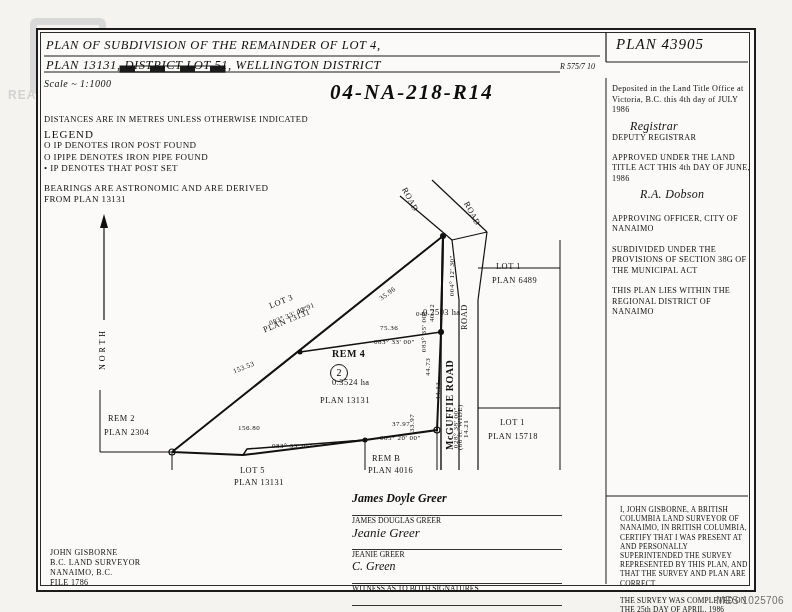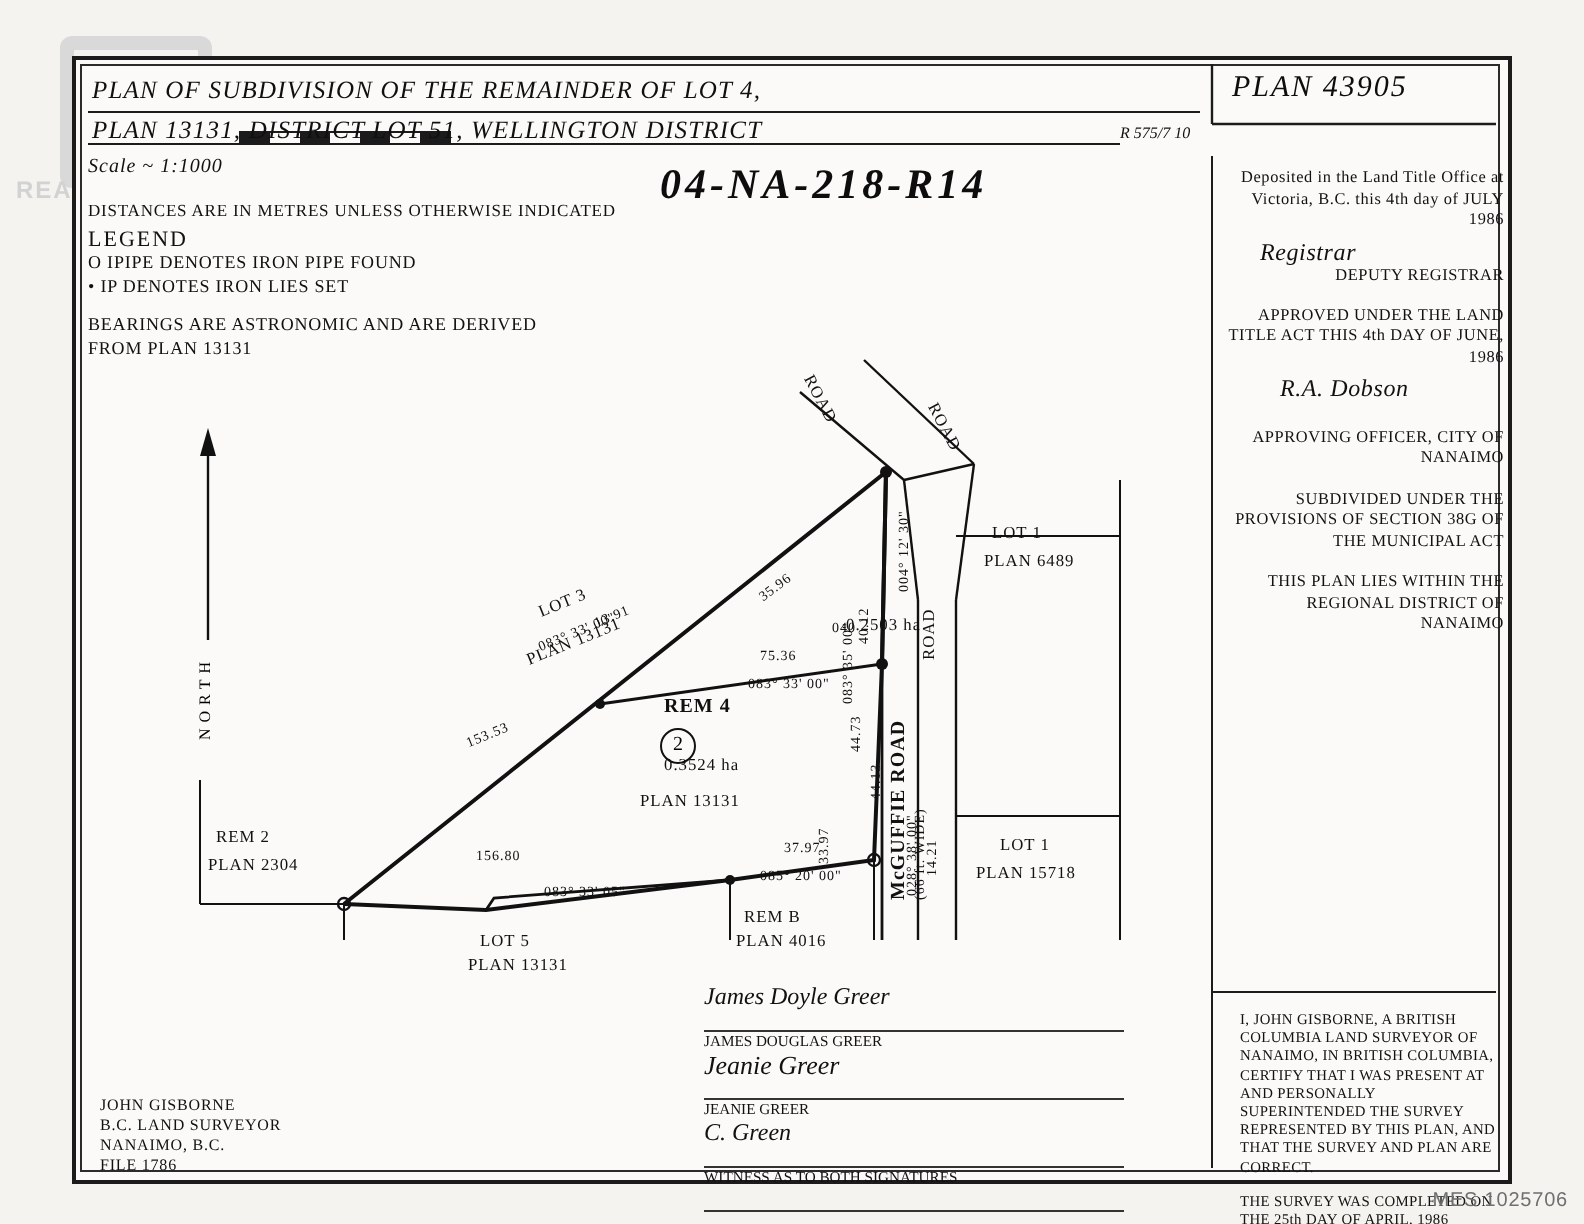--- a/index.html
+++ b/index.html
@@ -61,21 +61,21 @@
   .legend .hdr{font-size:11px;letter-spacing:1px;}
   .scale{
     position:absolute;left:44px;top:78px;font-size:10px;
     font-family:"Liberation Serif", serif;letter-spacing:.5px;color:#111;
   }
   .right-col{
     position:absolute;left:612px;top:84px;width:140px;font-size:8.2px;
     line-height:10.5px;font-family:"Liberation Serif", serif;color:#111;
     letter-spacing:.3px;
   }
-  .right-col p{margin:0 0 9px 0;text-align:right;}
+  .right-col p{margin:0 0 9px 0;}
   .sig{font-family:"Liberation Serif", serif;font-style:italic;font-size:12px;color:#111;}
   .cert{
     position:absolute;left:620px;top:505px;width:128px;font-size:7.4px;
     line-height:9.2px;font-family:"Liberation Serif", serif;color:#111;
     letter-spacing:.2px;
   }
   .surveyor{
     position:absolute;left:50px;top:548px;font-size:8px;line-height:10px;
     font-family:"Liberation Serif", serif;color:#111;letter-spacing:.4px;
   }
@@ -185,24 +185,25 @@
   <div class="title-line hand" style="left:46px;top:38px;">PLAN OF SUBDIVISION OF THE REMAINDER OF LOT 4,</div>
   <div class="title-line hand" style="left:46px;top:58px;">PLAN 13131, DISTRICT LOT 51, WELLINGTON DISTRICT</div>
 
   <div class="plan-no hand">PLAN 43905</div>
   <div class="bigcode hand">04-NA-218-R14</div>
   <div class="rsts hand">R 575/7 10</div>
 
   <div class="scale hand">Scale ~ 1:1000</div>
 
   <div class="legend">
-    <div style="font-size:8.5px;letter-spacing:.4px;">DISTANCES ARE IN METRES UNLESS OTHERWISE INDICATED</div>
+    <div style="font-size:8.5px;letter-spacing:.4px;margin-top:14px;">DISTANCES ARE IN METRES UNLESS OTHERWISE INDICATED</div>
     <div class="hdr" style="margin-top:3px;">LEGEND</div>
+    <div>O IP DENOTES IRON POST FOUND</div>
     <div>O IPIPE DENOTES IRON PIPE FOUND</div>
-    <div>• IP DENOTES IRON LIES SET</div>
+    <div>• IP DENOTES THAT POST SET</div>
     <div style="margin-top:8px;">BEARINGS ARE ASTRONOMIC AND ARE DERIVED</div>
     <div>FROM PLAN 13131</div>
   </div>
 
   <div class="right-col">
     <p>Deposited in the Land Title Office at Victoria, B.C. this 4th day of JULY 1986</p>
     <div class="sig" style="margin:-4px 0 0 18px;">Registrar</div>
     <p style="margin-top:2px;">DEPUTY REGISTRAR</p>
     <p>APPROVED UNDER THE LAND TITLE ACT THIS 4th DAY OF JUNE, 1986</p>
     <div class="sig" style="margin:-4px 0 0 28px;">R.A. Dobson</div>
@@ -218,21 +219,21 @@
   </div>
 
   <div class="surveyor">
     <div>JOHN GISBORNE</div>
     <div>B.C. LAND SURVEYOR</div>
     <div>NANAIMO, B.C.</div>
     <div>FILE 1786</div>
   </div>
 
   <div class="witness">
-    <div class="sig" style="font-size:12px;">James Doyle Greer</div>
+    <div class="sig" style="font-size:12px;font-weight:bold;">James Doyle Greer</div>
     <div class="sline"></div>
     <div>JAMES DOUGLAS GREER</div>
     <div class="sig" style="font-size:13px;margin-top:2px;">Jeanie Greer</div>
     <div class="sline"></div>
     <div>JEANIE GREER</div>
     <div class="sig" style="font-size:12px;margin-top:2px;">C. Green</div>
     <div class="sline"></div>
     <div>WITNESS AS TO BOTH SIGNATURES</div>
     <div class="sline"></div>
 

